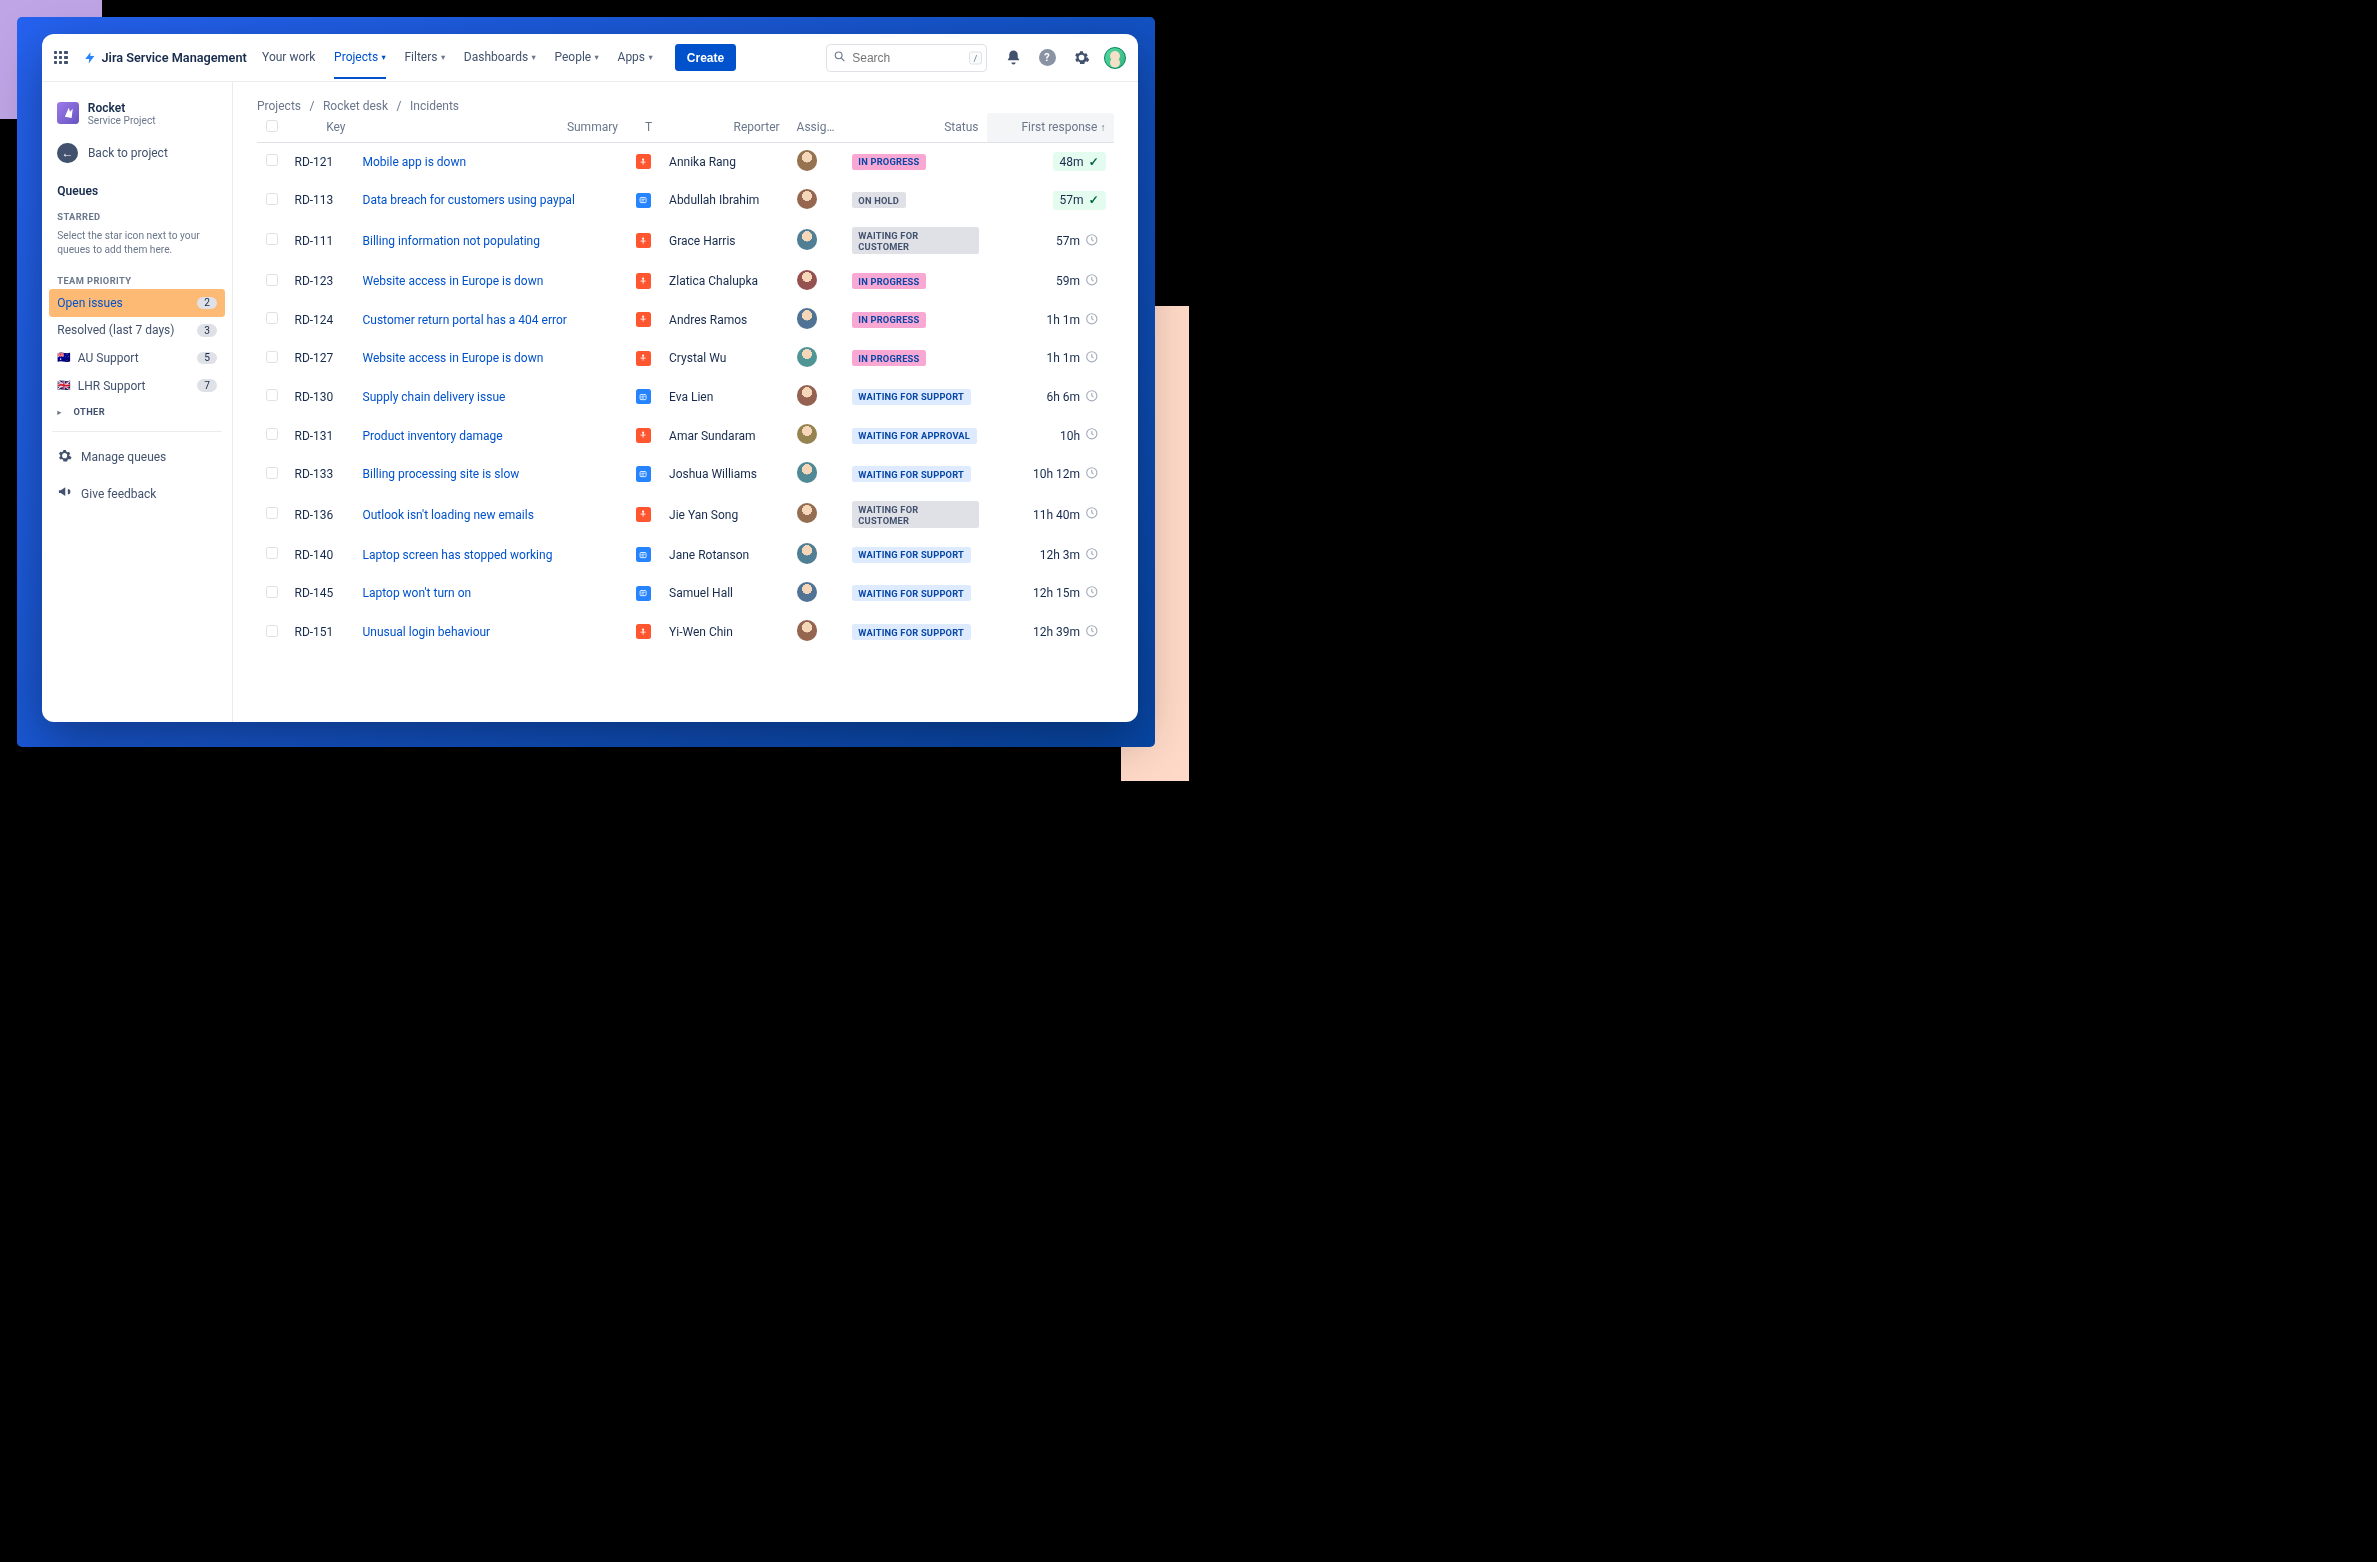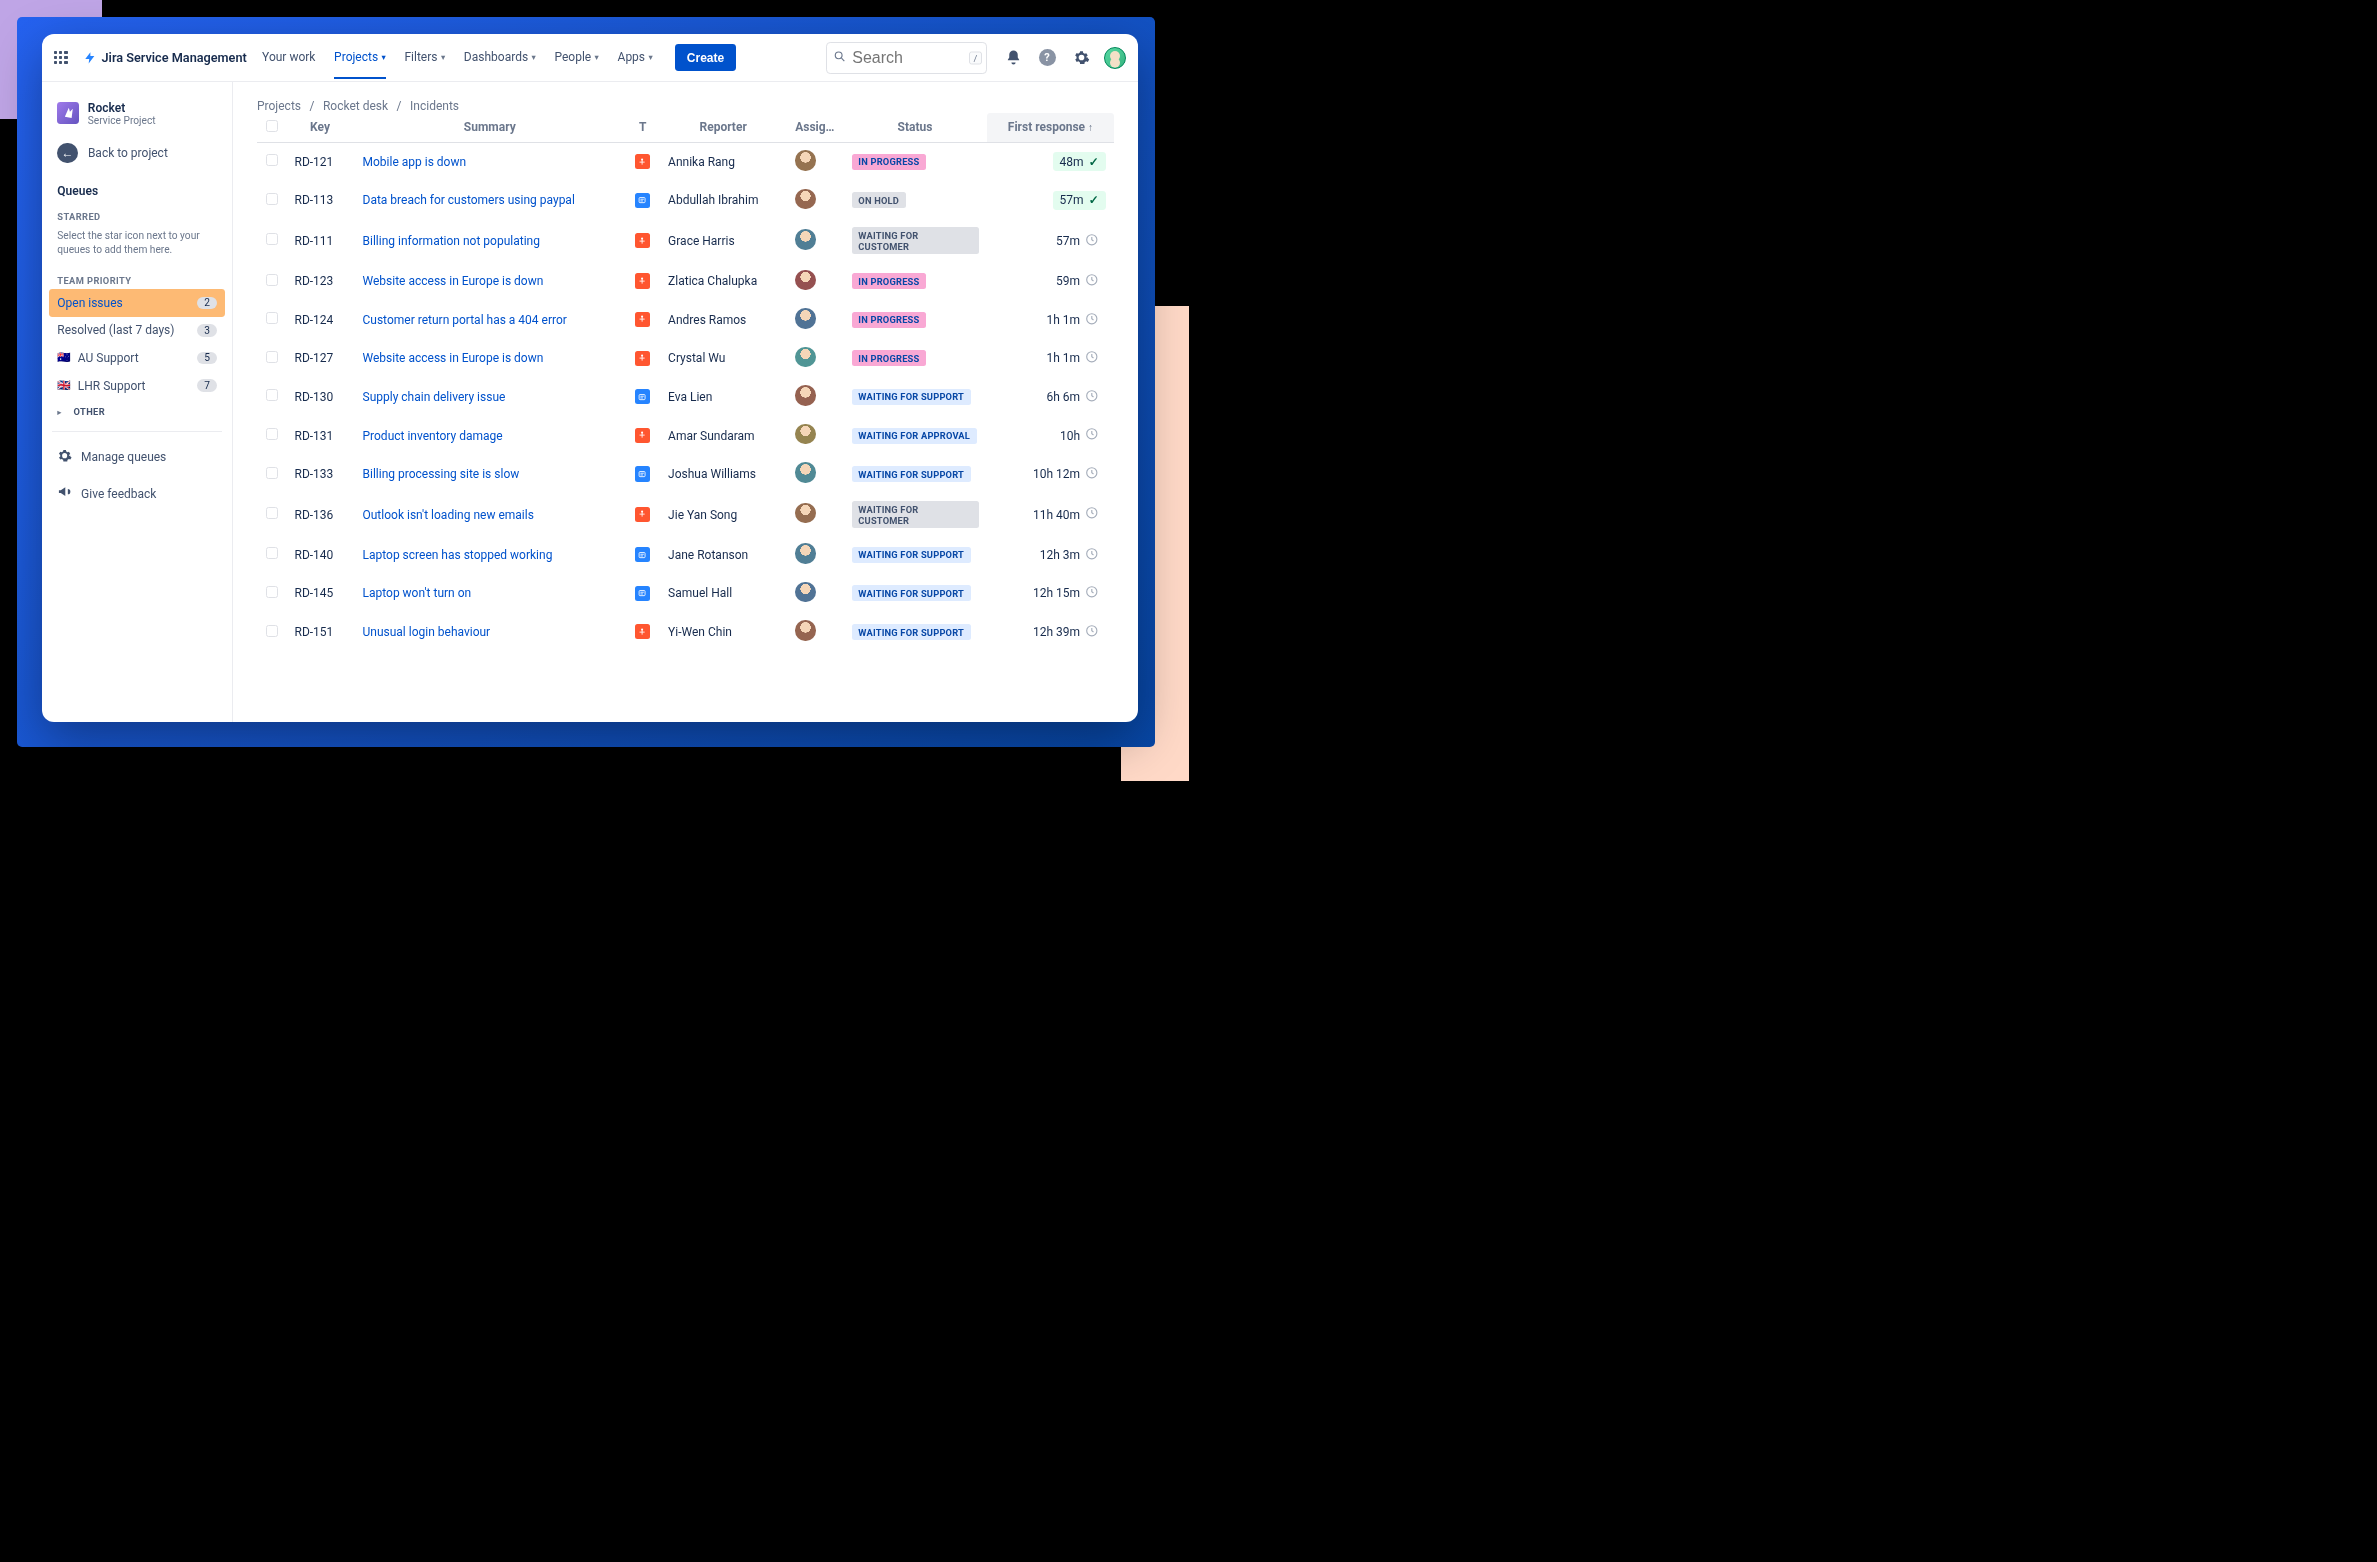--- a/index.html
+++ b/index.html
@@ -18,21 +18,21 @@
 .logo { display: flex; align-items: center; gap: 5.1px; font-weight: 600; color: #172b4d; font-size: 12.7px; }
 .logo-bolt { width: 13.6px; height: 13.6px; }
 .nav-items { display: flex; gap: 18.7px; align-items: center; }
 .nav-item { cursor: pointer; display: flex; align-items: center; gap: 3.4px; padding: 13.6px 0; border-bottom: 2.5px solid transparent; }
 .nav-item.active { color: #0052cc; border-bottom-color: #0052cc; }
 .chevron { font-size: 8.5px; color: #6b778c; }
 .nav-item.active .chevron { color: #0052cc; }
 .create-btn { background: #0052cc; color: #fff; border: none; padding: 6.8px 12px; border-radius: 3.4px; font-weight: 600; font-size: 12px; cursor: pointer; margin-left: 6.8px; }
 .spacer { flex: 1; }
 .search-box { position: relative; width: 161px; }
-.search-box input { width: 100%; padding: 6px 24px 6px 25.5px; border: 1.7px solid #dfe1e6; border-radius: 4.2px; font-size: 16px; color: #172b4d; }
+.search-box input { width: 100%; padding: 6px 24px 6px 25.5px; border: 1.7px solid #dfe1e6; border-radius: 4.2px; font-size: 12px; color: #172b4d; }
 .search-box .mag { position: absolute; left: 6.8px; top: 50%; transform: translateY(-50%); color: #6b778c; }
 .search-box .slash { position: absolute; right: 5.1px; top: 50%; transform: translateY(-50%); border: 0.8px solid #dfe1e6; border-radius: 2.5px; padding: 0 3.4px; font-size: 9.3px; color: #6b778c; background: #fafbfc; }
 .top-icons { display: flex; gap: 12px; align-items: center; }
 .icon-btn { width: 22px; height: 22px; border-radius: 50%; color: #42526e; display: flex; align-items: center; justify-content: center; cursor: pointer; }
 .help-circle { background: #8993a4; color: #fff; border-radius: 50%; width: 17px; height: 17px; display: flex; align-items: center; justify-content: center; font-size: 11px; font-weight: 700; }
 .avatar { width: 22px; height: 22px; border-radius: 50%; background: linear-gradient(135deg,#57d9a3,#36b37e); border: 1.7px solid #00875a; cursor: pointer; display: flex; align-items: center; justify-content: center; overflow: hidden; }
 .avatar .face { width: 10.2px; height: 10.2px; background: #f3e0c7; border-radius: 50%; margin-top:-3.4px; box-shadow: 0 6.8px 0 0 #f3e0c7; }
 
 
 .body { flex: 1; display: flex; overflow: hidden; }
@@ -59,21 +59,21 @@
 
 
 .main { flex: 1; padding: 17px 24px; overflow-y: auto; }
 .crumbs { font-size: 12px; color: #6b778c; display: flex; gap: 8.5px; }
 .crumbs span { cursor: pointer; }
 .crumbs .sep { color: #6b778c; }
 .page-title { font-size: 22px; font-weight: 500; color: #172b4d; margin: 8.5px 0 18.7px; }
 
 
 .tbl { width: 100%; border-collapse: collapse; font-size: 12px; }
-.tbl th { text-align: center; font-weight: 700; color: #6b778c; padding: 6.8px 8.5px; border-bottom: 1.7px solid #dfe1e6; white-space: nowrap; }
+.tbl th { text-align: right; font-weight: 400; color: #6b778c; padding: 6.8px 8.5px; border-bottom: 1.7px solid #dfe1e6; white-space: nowrap; }
 .tbl th.first-resp { background: #f4f5f7; border-radius: 3.4px 3.4px 0 0; }
 .tbl td { padding: 7.6px 8.5px; vertical-align: middle; color: #172b4d; }
 .chk { width: 12px; height: 12px; border: 1.7px solid #dfe1e6; border-radius: 2.5px; display: inline-block; cursor: pointer; }
 .key { color: #6b778c; }
 .summary { color: #0052cc; cursor: pointer; }
 .type-icon { width: 15.3px; height: 15.3px; border-radius: 2.5px; display: inline-flex; align-items: center; justify-content: center; }
 .type-icon.orange { background: #ff5630; }
 .type-icon.blue { background: #2684ff; }
 .type-icon svg { width: 10.2px; height: 10.2px; }
 .av { width: 20.4px; height: 20.4px; border-radius: 50%; display: inline-block; background-size: cover; background-position: center; }

